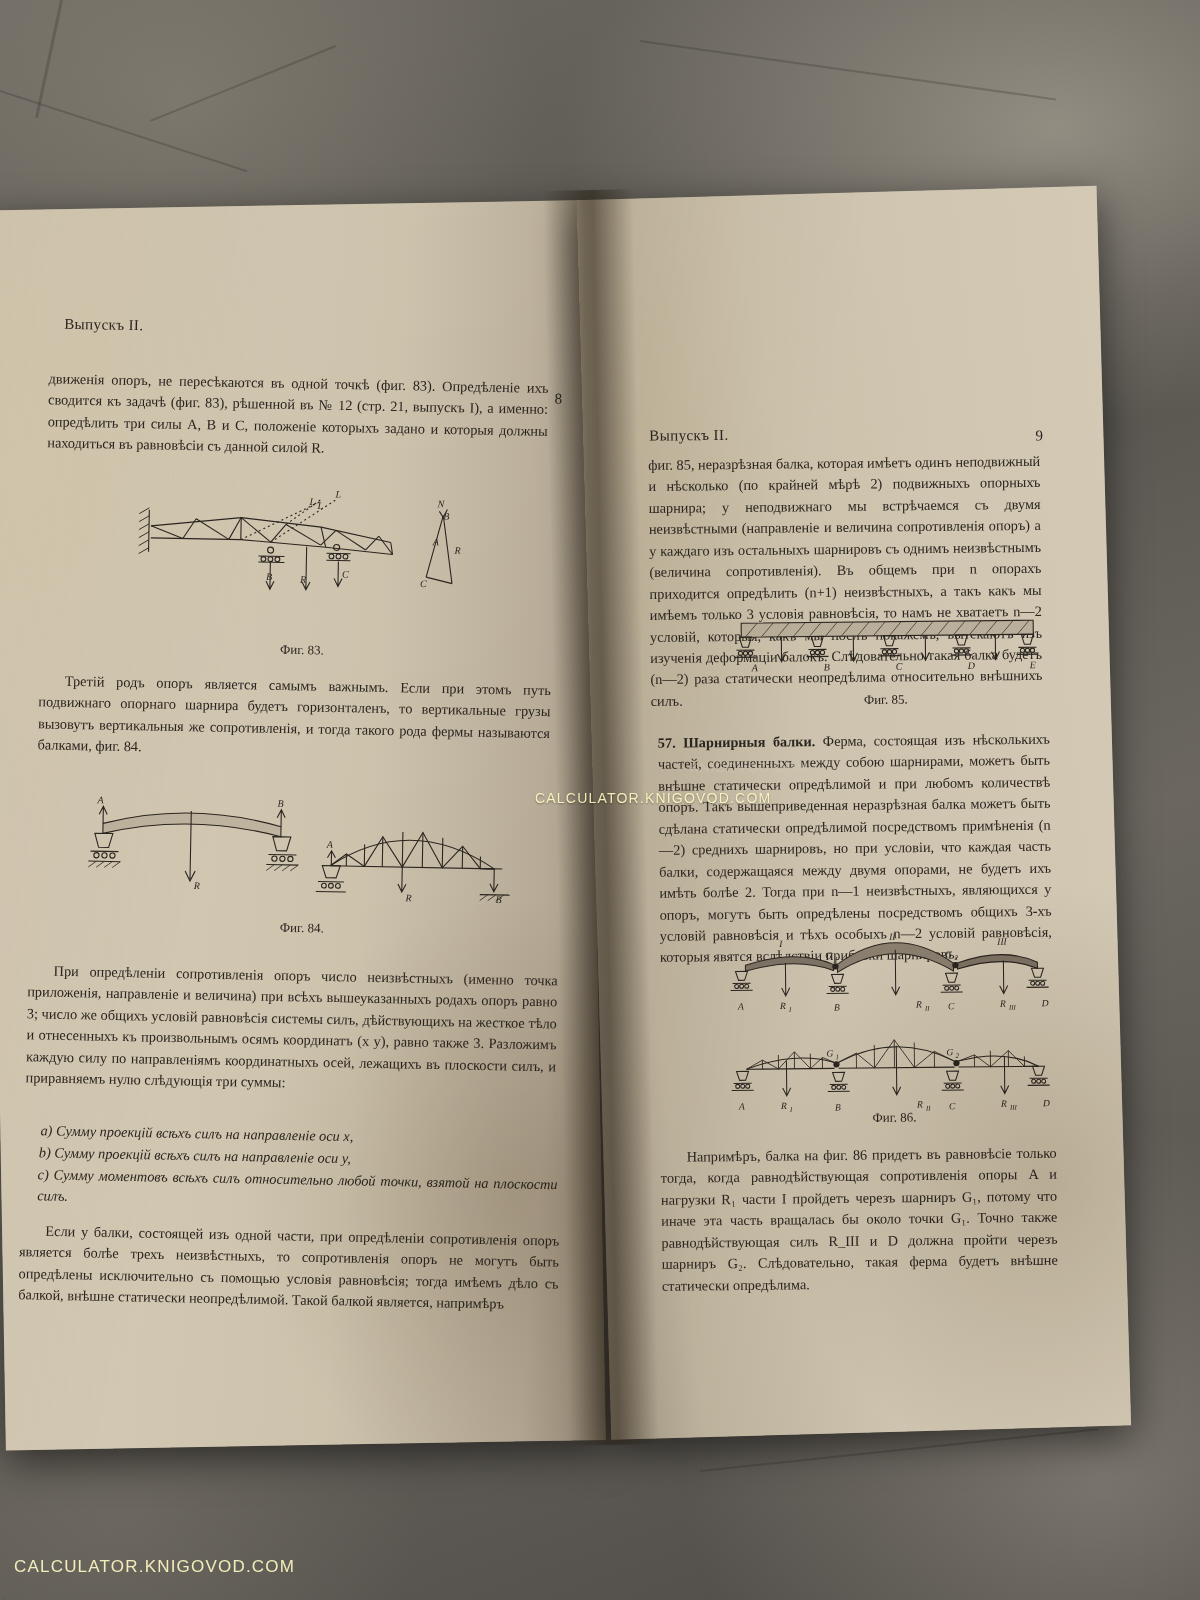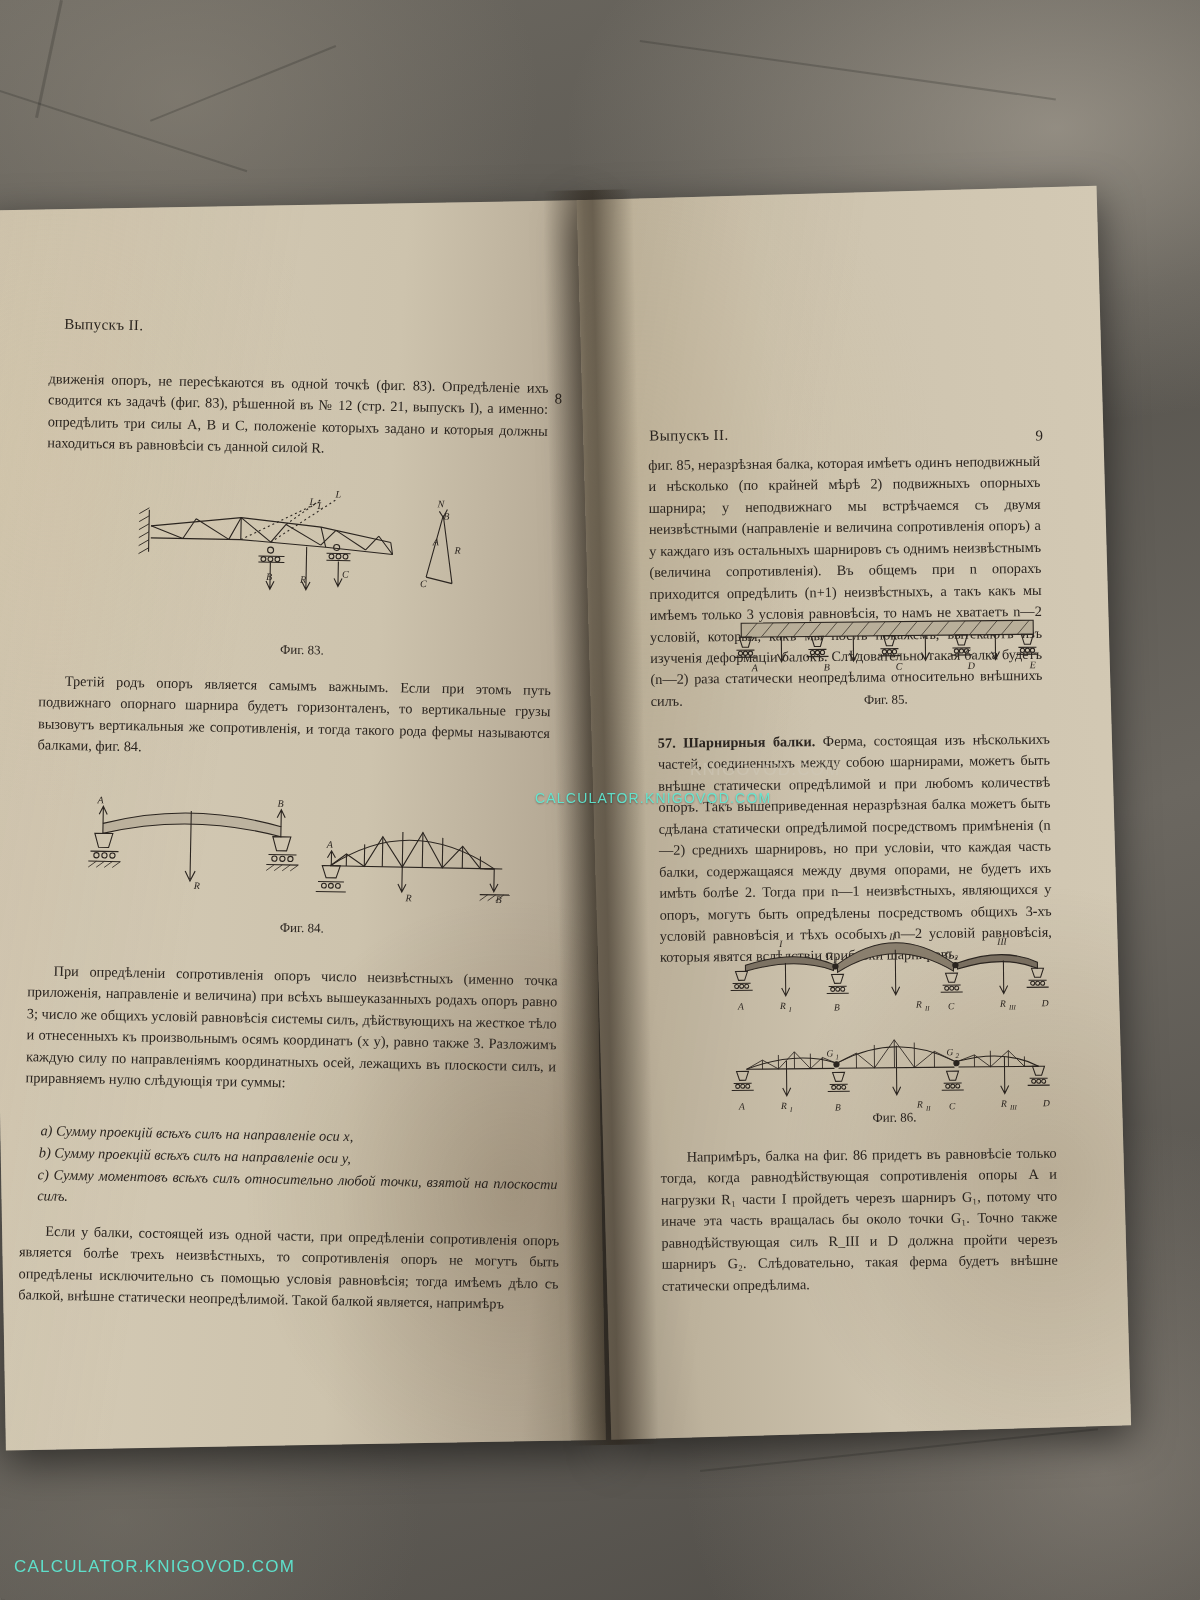--- a/index.html
+++ b/index.html
@@ -79,27 +79,27 @@
     font-size:14.3px;line-height:1.5;text-align:justify;
     text-indent:26px;
   }
   .para.noind{text-indent:0;}
   .figcap{font-size:13px;text-align:center;font-style:normal;}
   .sec-title{font-weight:bold;}
 
   svg{display:block;}
   .wm{
     position:absolute;
-    color:#5eead4;
+    color:#fef9c3;
     font-family:"Liberation Sans", sans-serif;
     letter-spacing:1.2px;
     opacity:.92;
   }
   .wm-mid{font-size:14px;left:535px;top:790px;text-shadow:0 1px 2px rgba(0,0,0,.4);}
-  .wm-mid2{font-size:17px;left:690px;top:760px;color:#cfc8b8;opacity:.55;}
+  .wm-mid2{font-size:13px;left:690px;top:760px;color:#cfc8b8;opacity:.55;}
   .wm-bot{font-size:17px;left:14px;top:1557px;}
 </style>
 </head>
 <body>
 
 <div class="surface">
   <div class="crack" style="left:60px;top:0px;width:3px;height:120px;transform:rotate(12deg);"></div>
   <div class="crack" style="left:0px;top:90px;width:260px;height:2px;transform:rotate(18deg);"></div>
   <div class="crack" style="left:150px;top:120px;width:200px;height:2px;transform:rotate(-22deg);"></div>
   <div class="crack" style="left:640px;top:40px;width:420px;height:2px;transform:rotate(8deg);"></div>

